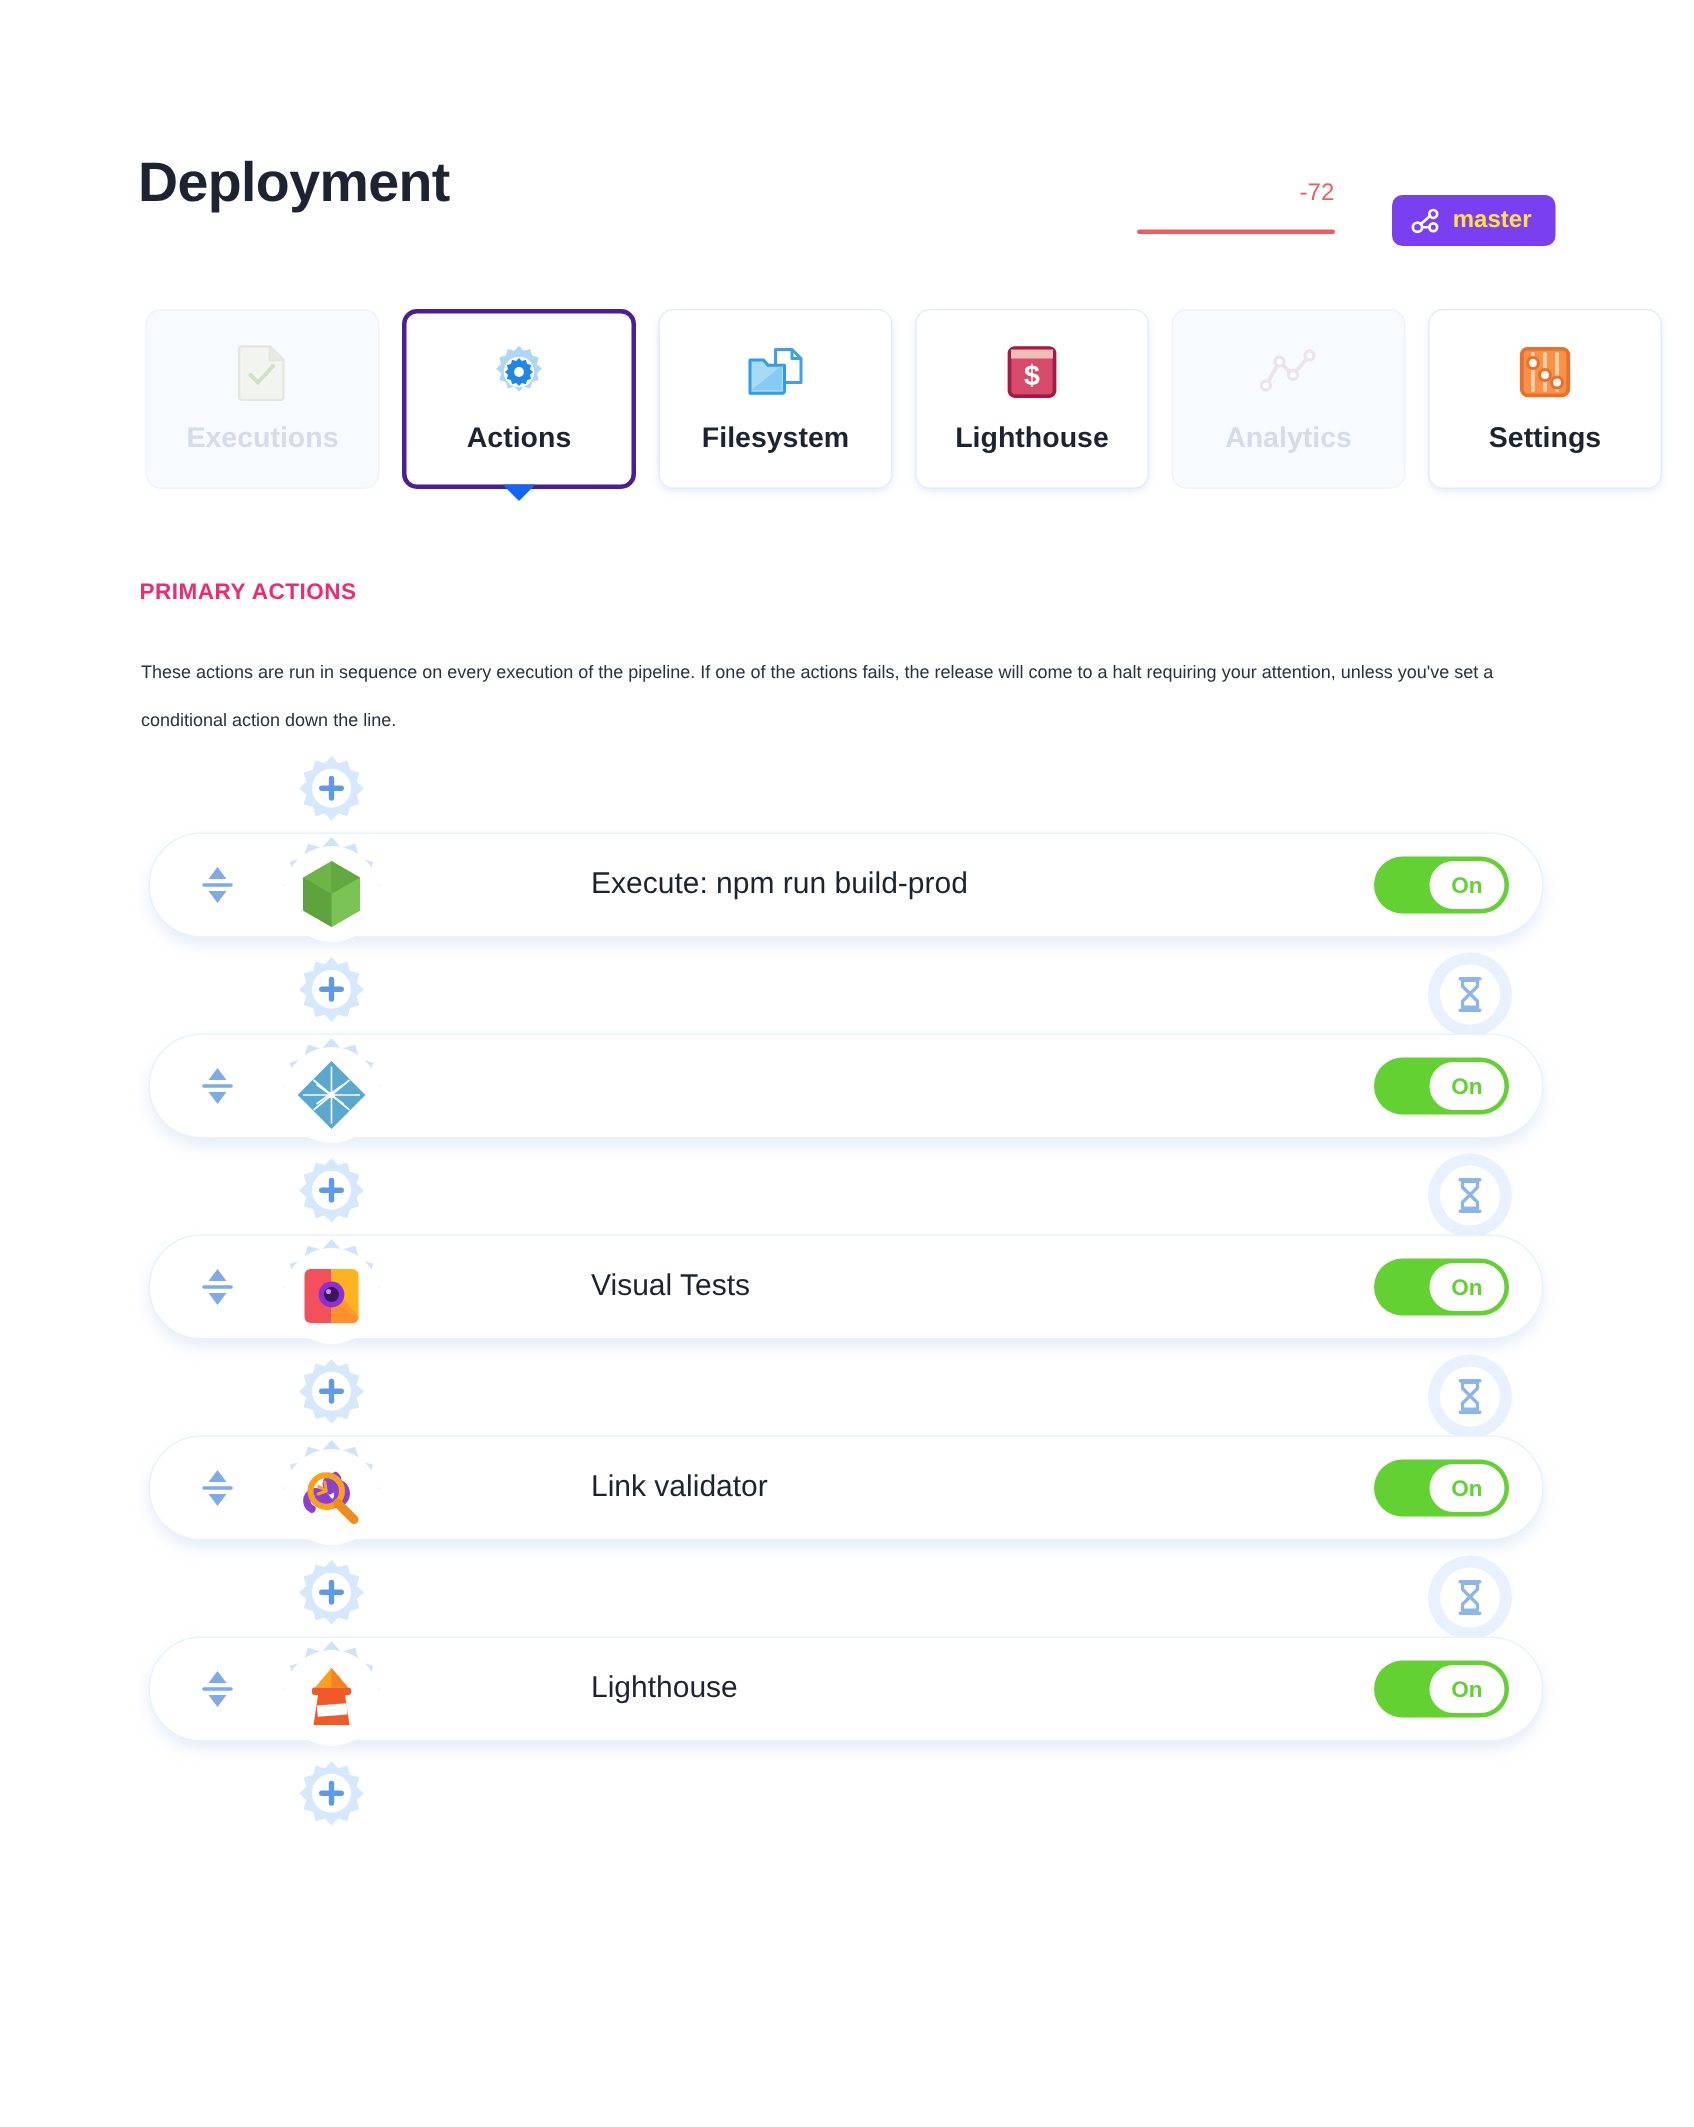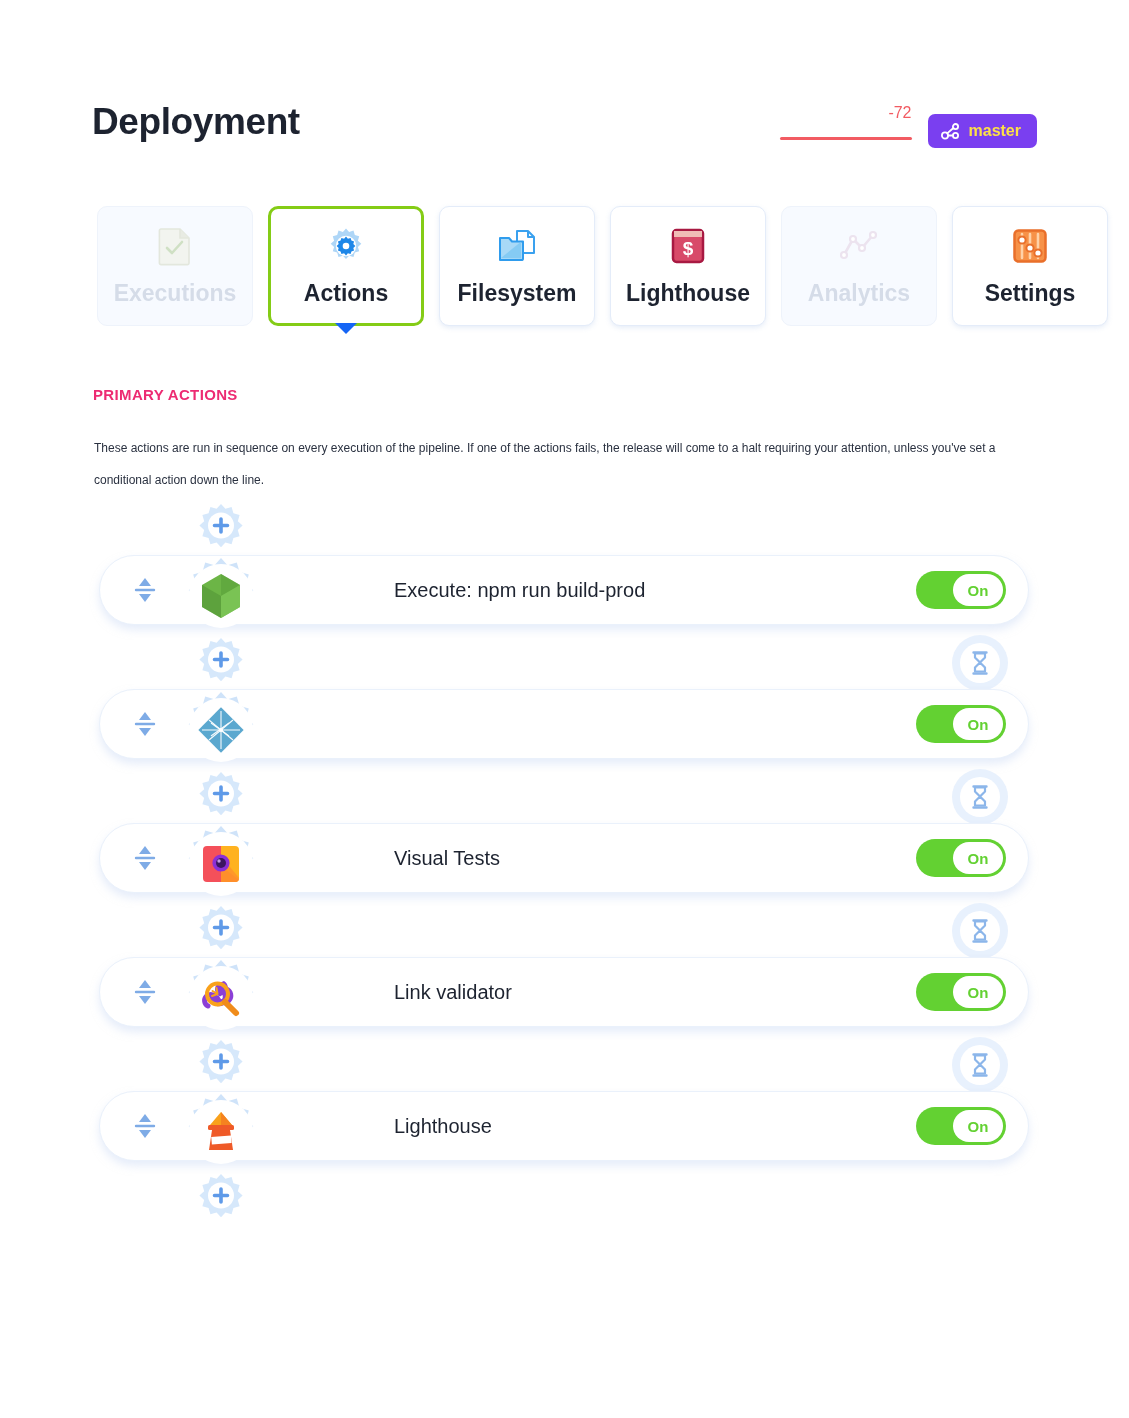--- a/index.html
+++ b/index.html
@@ -14,22 +14,22 @@
   
   .header {
     position: absolute; left: 92px; top: 96px; width: 945px; height: 62px;
   }
   .page-title {
     position: absolute; left: 0; top: 0;
     font-size: 37px; font-weight: 700; color: #1d2330; letter-spacing: -0.4px;
     line-height: 52px;
   }
   .header-right {
-    position: absolute; right: 0; top: 2px;
-    display: flex; align-items: flex-end; gap: 16px; text-align: right;
+    position: absolute; right: 0; top: 18px;
+    display: flex; align-items: flex-end; gap: 38px; text-align: right;
   }
   .trend {
     position: relative; width: 132px; height: 50px;
   }
   .trend-value {
     position: absolute; right: 0; top: 6px;
     font-size: 16px; color: #f25b62; font-weight: 400; line-height: 18px;
   }
   .trend-line {
     position: absolute; left: 0; bottom: 8px; width: 132px; height: 3px;
@@ -49,24 +49,24 @@
     display: flex; gap: 15px;
   }
   .tab {
     width: 156px; height: 120px; border-radius: 10px;
     background: #ffffff; border: 1.5px solid #e4ecf9;
     box-shadow: 0 2px 5px rgba(200,215,240,0.45);
     display: flex; flex-direction: column; align-items: center; justify-content: center;
     gap: 14px; position: relative; cursor: pointer;
   }
   .tab .tab-ico { width: 40px; height: 40px; display: flex; align-items: center; justify-content: center; }
-  .tab .tab-label { font-size: 23px; font-weight: 700; color: #1d2330; }
+  .tab .tab-label { font-size: 19px; font-weight: 700; color: #1d2330; }
   .tab.disabled { background: #f7faff; border-color: #eef3fb; box-shadow: none; }
   .tab.disabled .tab-label { color: #d5dce8; }
-  .tab.active { border: 3px solid #84cc16; box-shadow: none; }
+  .tab.active { border: 3px solid #4c1d95; box-shadow: none; }
   .tab.active::after {
     content: ""; position: absolute; left: 50%; bottom: -11px;
     transform: translateX(-50%);
     width: 0; height: 0;
     border-left: 11px solid transparent; border-right: 11px solid transparent;
     border-top: 11px solid #1565f5;
   }
 
   
   .section-label {

